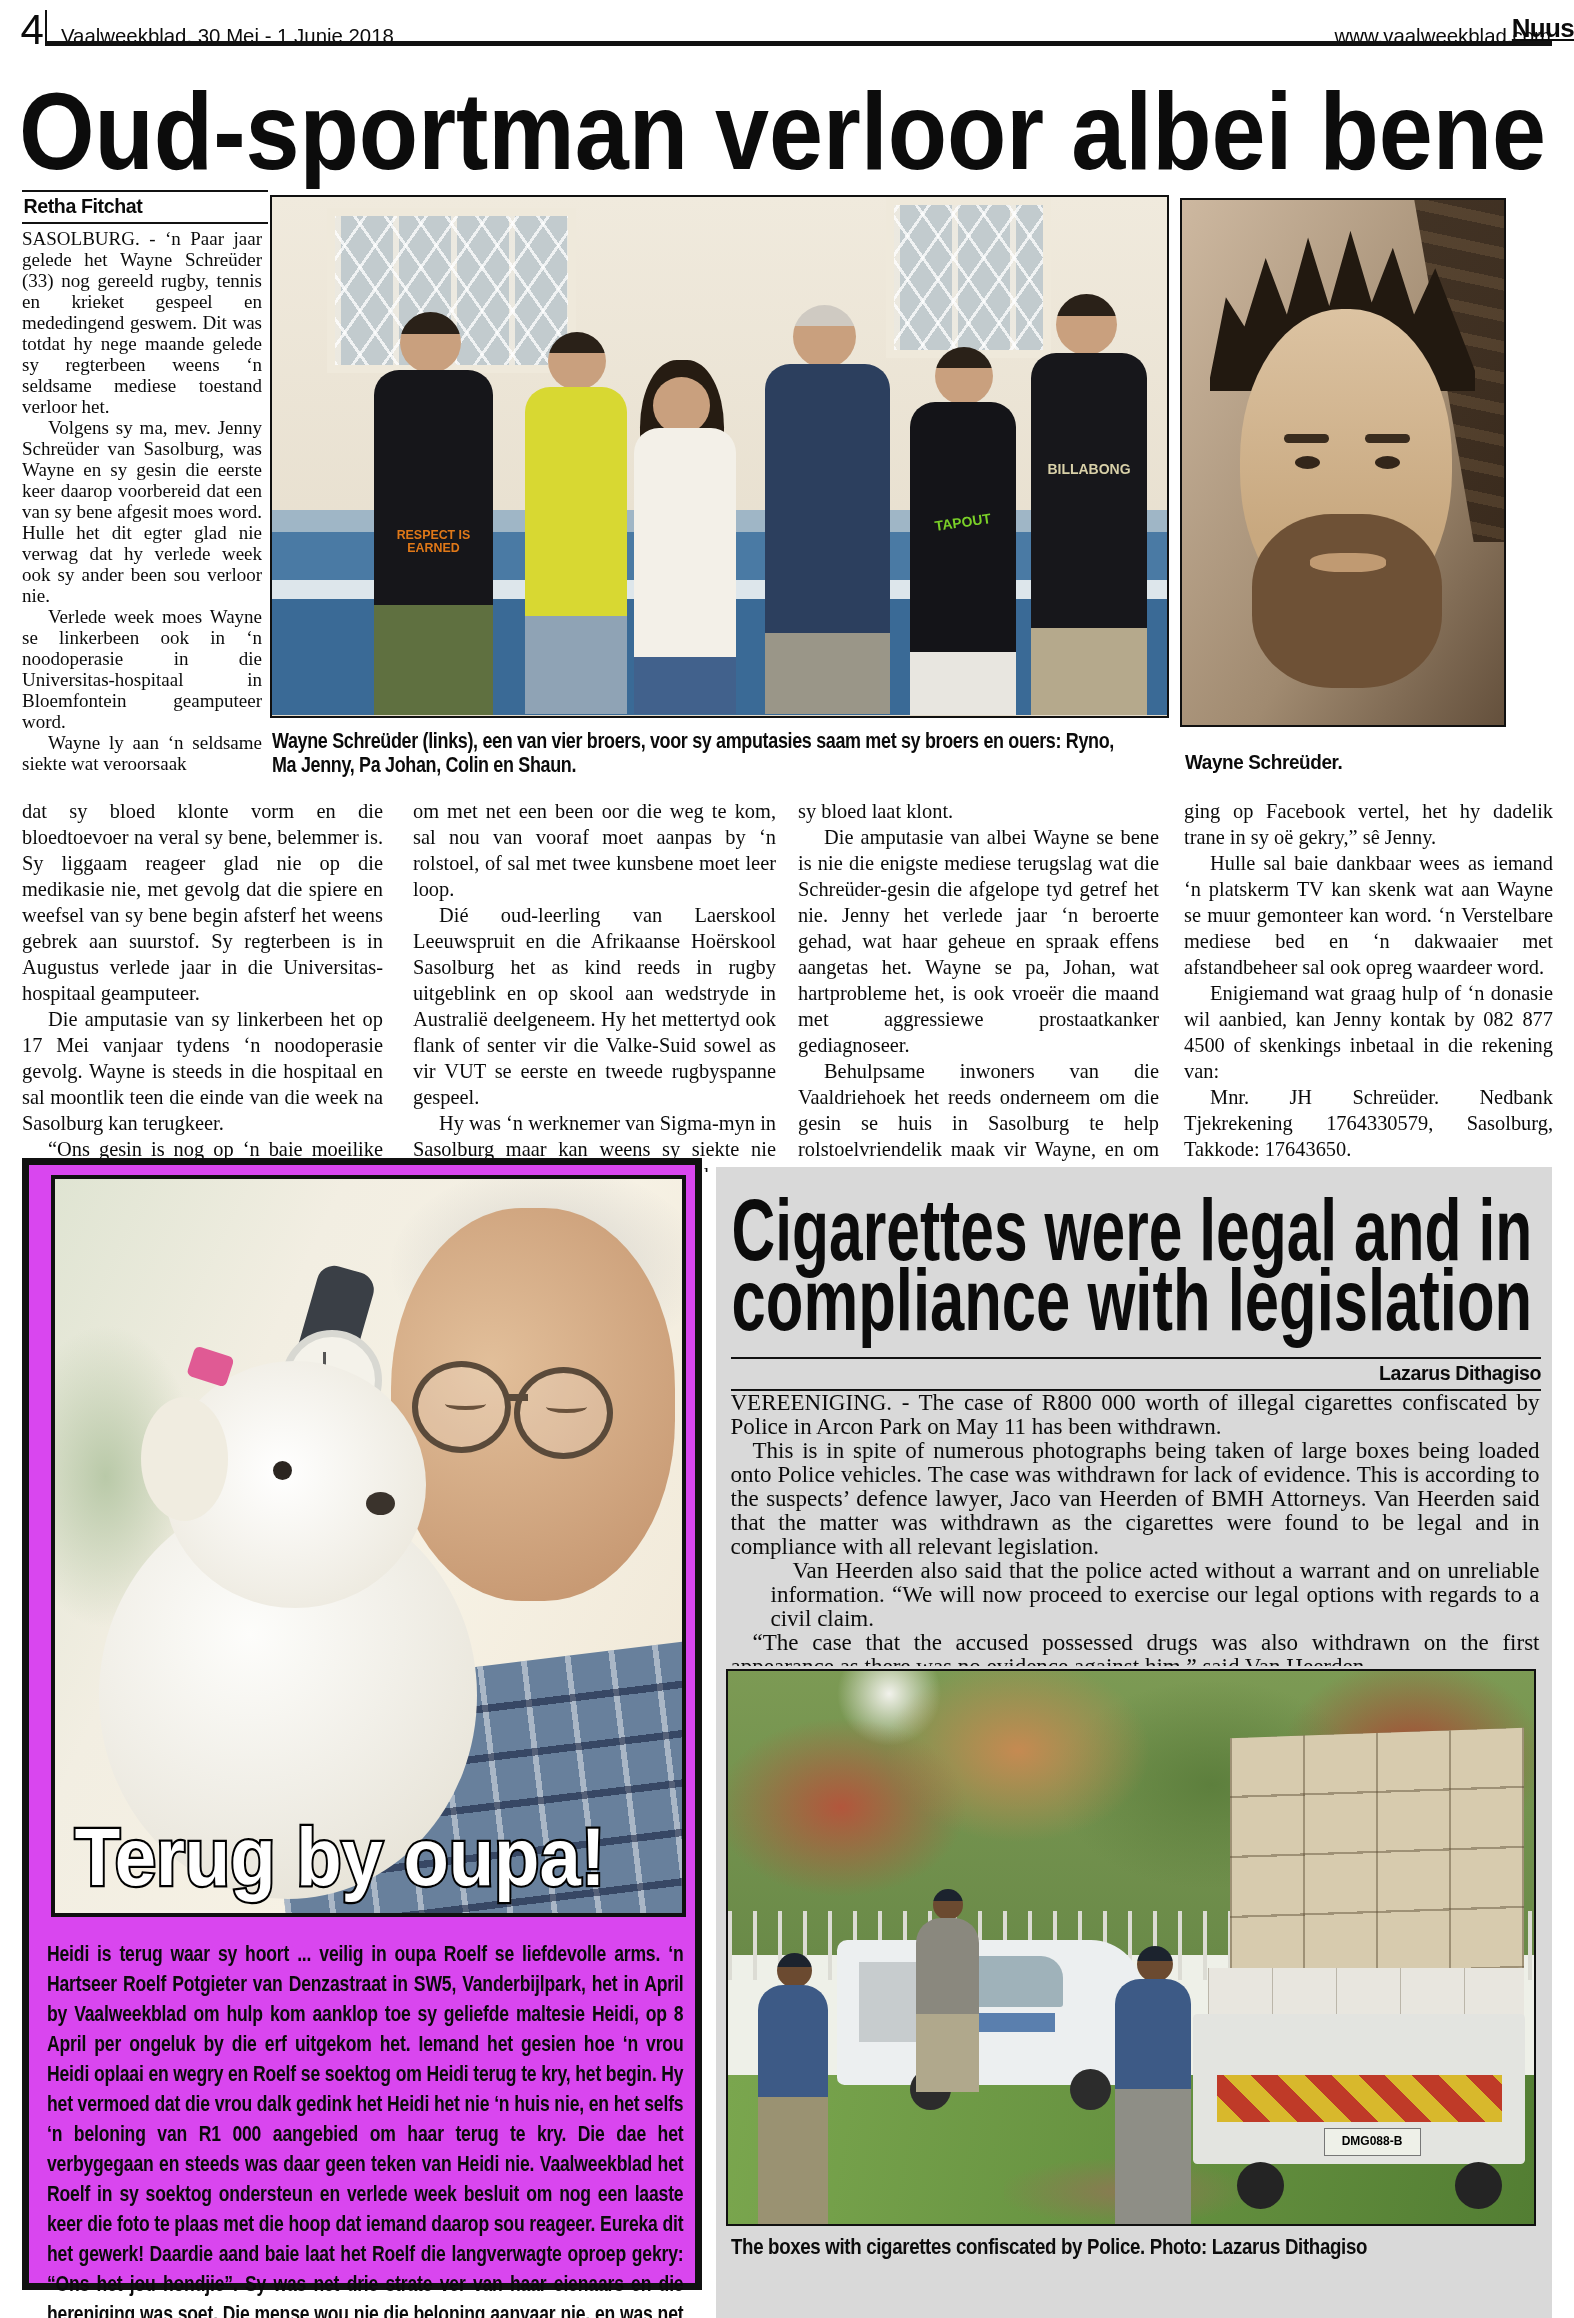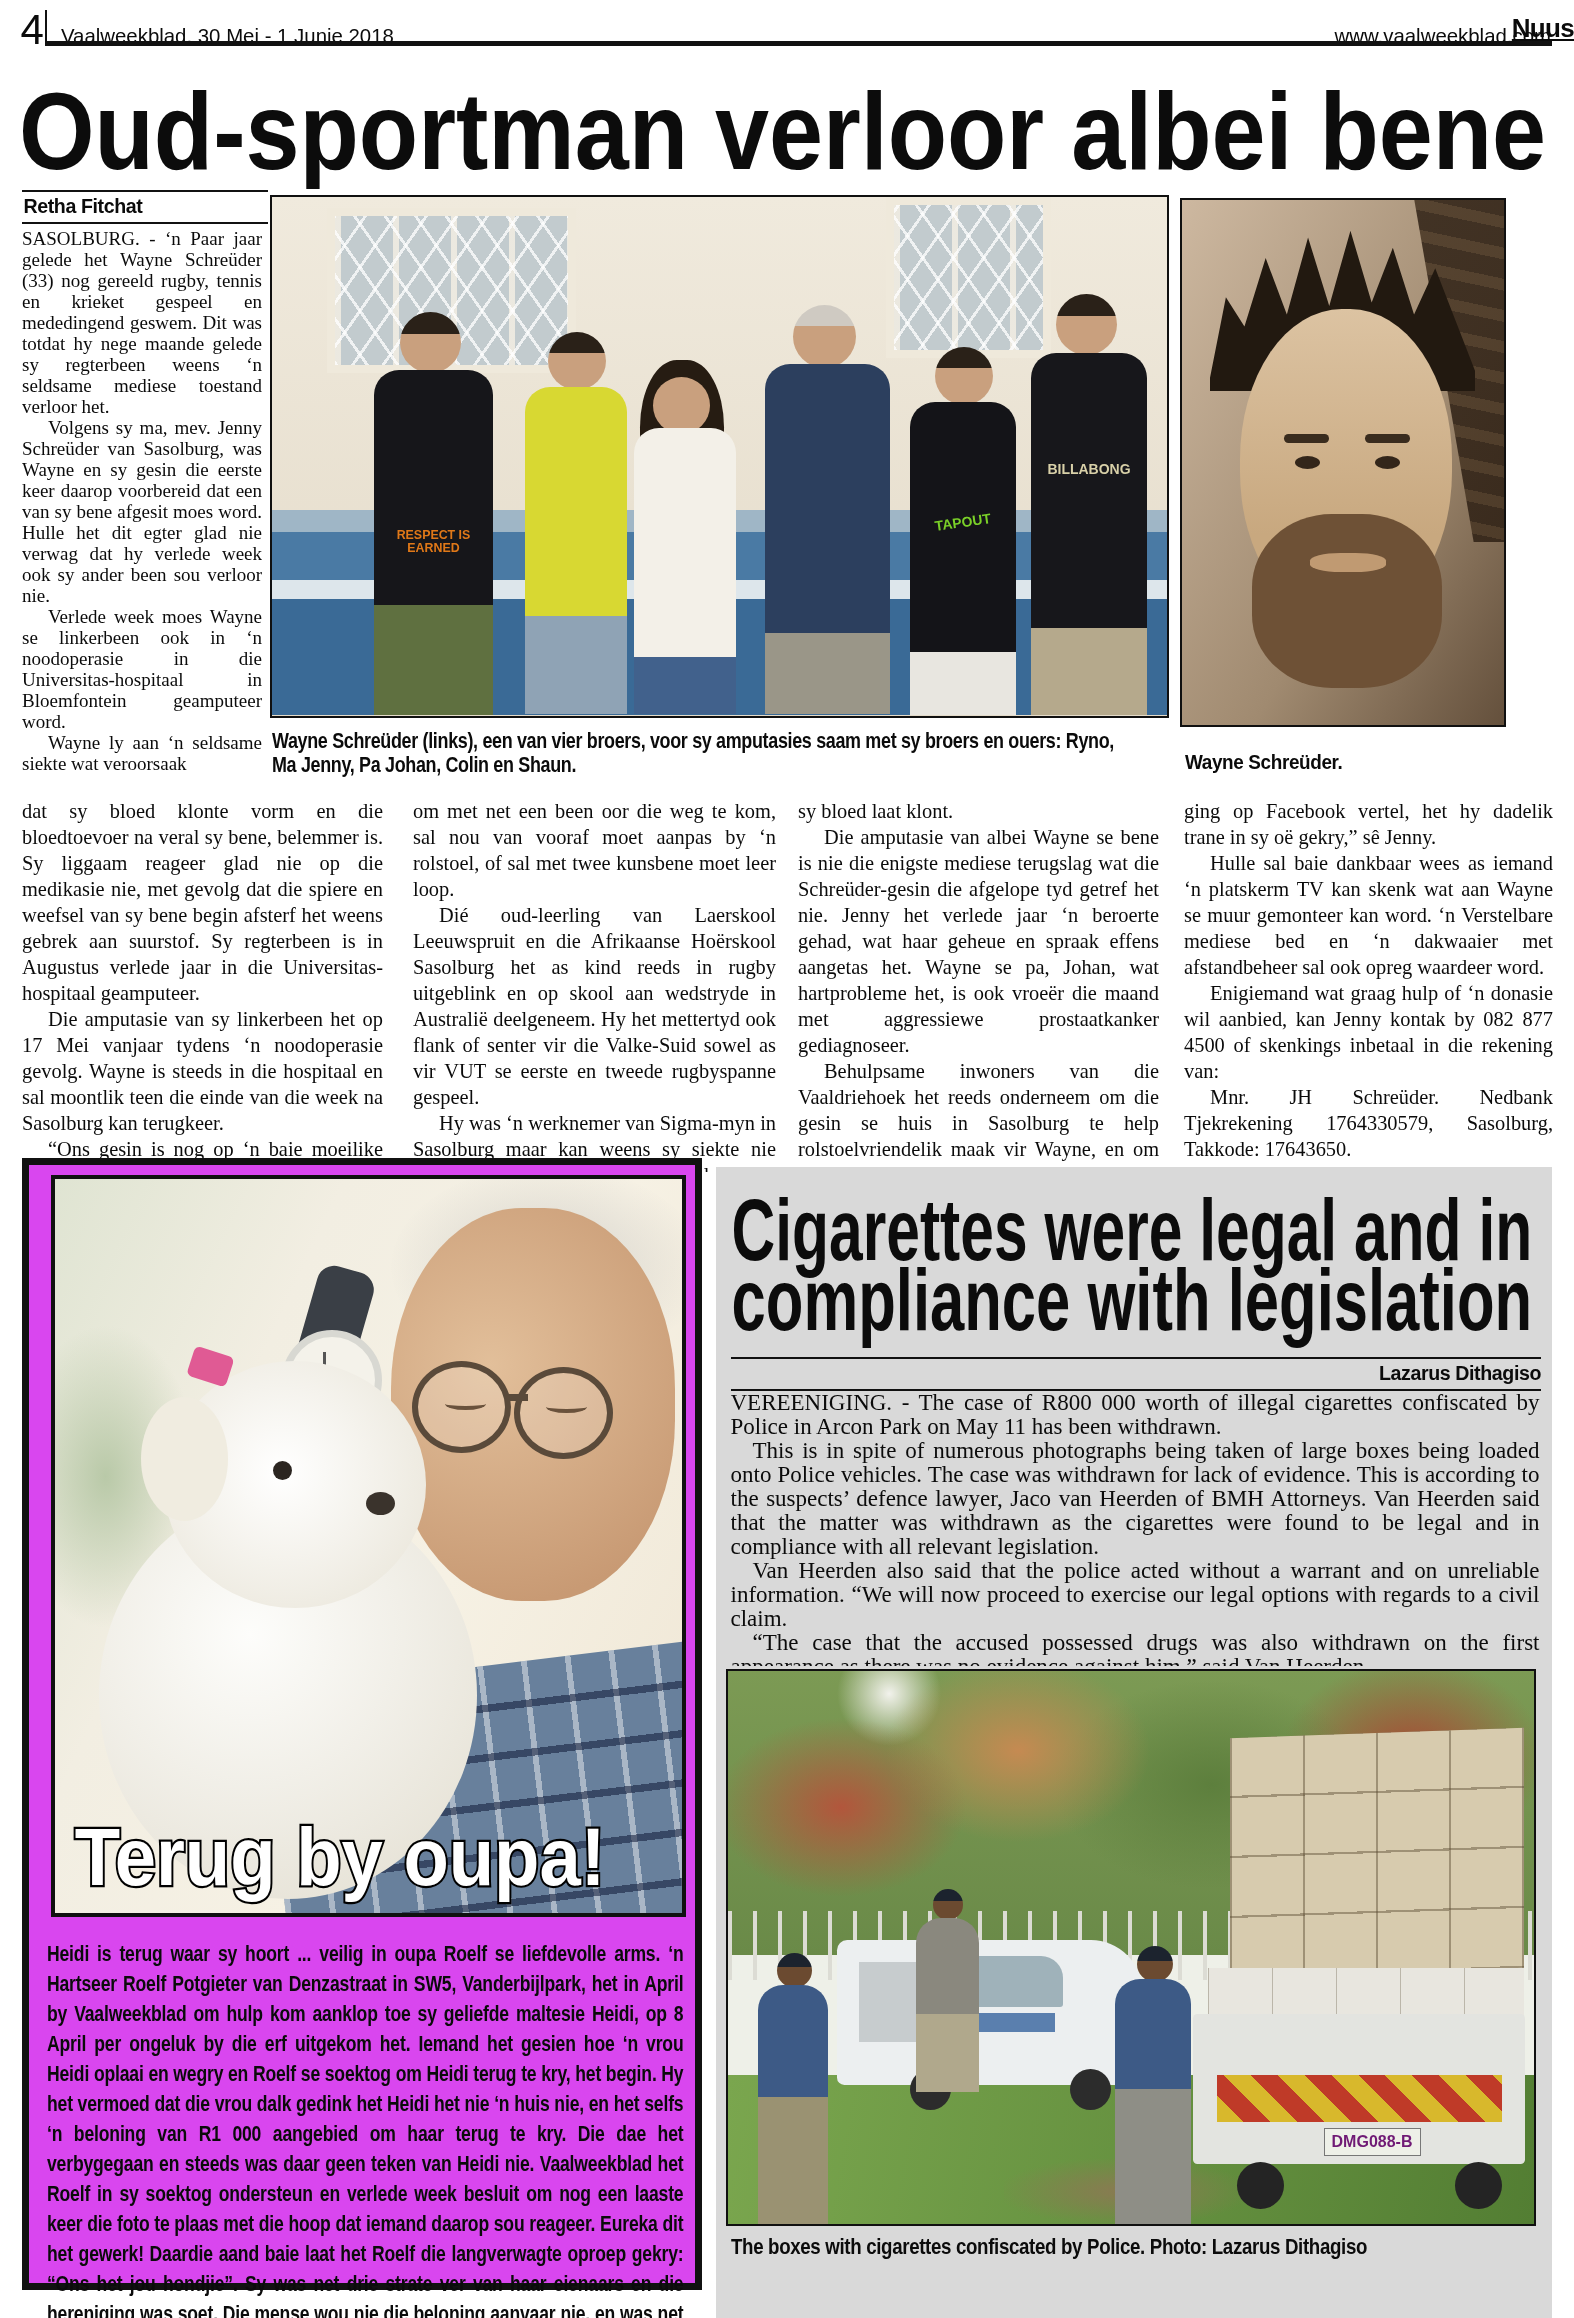--- a/index.html
+++ b/index.html
@@ -187,21 +187,21 @@
 
   <div class="abs gbox" style="left:716px;top:1167px;width:836px;height:1402px;">
     <svg class="abs" style="left:14.5px;top:18px;" width="809" height="178" viewBox="0 0 1112 245">
       <text x="0" y="103" font-size="120" fill="#0c0c0c" textLength="1102" lengthAdjust="spacingAndGlyphs">Cigarettes were legal and in</text>
       <text x="0" y="200" font-size="120" fill="#0c0c0c" textLength="1102" lengthAdjust="spacingAndGlyphs">compliance with legislation</text>
     </svg>
     <div class="abs byline" style="left:14.5px;top:190px;width:809px;text-align:right;">Lazarus Dithagiso</div>
     <div class="abs col bcol" style="left:14.5px;top:224px;width:809px;height:275px;">
       <p class="noind">VEREENIGING. - The case of R800 000 worth of illegal cigarettes confiscated by Police in Arcon Park on May 11 has been withdrawn.</p>
       <p style="text-indent:22px;">This is in spite of numerous photographs being taken of large boxes being loaded onto Police vehicles. The case was withdrawn for lack of evidence. This is according to the suspects’ defence lawyer, Jaco van Heerden of  BMH Attorneys. Van Heerden said that the matter was withdrawn as the cigarettes were found to be legal and in compliance with all relevant legislation.</p>
-      <p style="text-indent:22px;">Van Heerden also said that the police acted without a warrant and on unreliable information. “We will now proceed to exercise our legal options with regards to a civil claim.</p>
+      <p style="text-indent:22px;margin-left:40px;">Van Heerden also said that the police acted without a warrant and on unreliable information. “We will now proceed to exercise our legal options with regards to a civil claim.</p>
       <p style="text-indent:22px;">“The case that the accused possessed drugs was also withdrawn on the first appearance as there was no evidence against him,” said Van Heerden.</p>
       <p style="text-indent:22px;">All seized items will be handed back. The family of the accused said that they are happy the matter has been resolved.</p>
 
     </div>
 
     <div class="photo" style="left:9.5px;top:502px;width:810px;height:557px;">
       <div style="inset:0;background:#eef0e8;"></div>
       <div style="left:0;top:0;width:100%;height:284px;background:
            radial-gradient(ellipse 174px 124px at 14% 48%, #b2563c, rgba(178,86,60,0) 72%),
            radial-gradient(ellipse 189px 131px at 36% 28%, #c58a52, rgba(197,138,82,0) 70%),
@@ -221,21 +221,21 @@
       <div style="left:342px;top:398px;width:41px;height:41px;border-radius:50%;background:#2c2c2c;"></div>
 
       <div style="left:502px;top:62px;width:294px;height:240px;transform:skewY(-2deg);background-color:#d7cbae;
            background-image:repeating-linear-gradient(90deg, rgba(90,75,50,.45) 0 2.2px, transparent 2.2px 73px),
                             repeating-linear-gradient(0deg, rgba(90,75,50,.45) 0 2.2px, transparent 2.2px 60px);"></div>
       <div style="left:480px;top:297px;width:316px;height:48px;background-color:#e8e6df;
            background-image:repeating-linear-gradient(90deg, rgba(120,110,90,.4) 0 1.5px, transparent 1.5px 64px);"></div>
       <div style="left:465px;top:343px;width:332px;height:150px;background:#e3e4e0;border-radius:4.4px;"></div>
       <div style="left:489px;top:404px;width:285px;height:47px;background:repeating-linear-gradient(45deg,#d8b82c 0 19px,#bf3a28 19px 38px);"></div>
       <div style="left:596px;top:457px;width:95px;height:26px;background:#eef0e8;border:1.5px solid #777;
-           font-family:'Liberation Sans',sans-serif;font-size:16px;font-weight:bold;color:#701a75;text-align:center;line-height:25px;">DMG088-B</div>
+           font-family:'Liberation Sans',sans-serif;font-size:12px;font-weight:bold;color:#000000;text-align:center;line-height:25px;">DMG088-B</div>
       <div style="left:509px;top:491px;width:47px;height:47px;border-radius:50%;background:#242424;"></div>
       <div style="left:727px;top:491px;width:47px;height:47px;border-radius:50%;background:#242424;"></div>
 
       <div class="head" style="left:49px;top:282px;width:35px;height:35px;background:linear-gradient(#1c232e 0 40%,#6b4a30 40%);"></div>
       <div class="torso" style="left:30.5px;top:314px;width:70px;height:243px;background:linear-gradient(#3d5a86 0 46%,#9a9272 46%);"></div>
       <div class="head" style="left:205px;top:218px;width:30.5px;height:30.5px;background:linear-gradient(#1c232e 0 40%,#6b4a30 40%);"></div>
       <div class="torso" style="left:188px;top:247px;width:63px;height:174px;background:linear-gradient(#8a887e 0 55%,#b0a88c 55%);"></div>
       <div class="head" style="left:409px;top:275px;width:36px;height:36px;background:linear-gradient(#1c232e 0 42%,#6b4a30 42%);"></div>
       <div class="torso" style="left:387px;top:308px;width:76px;height:249px;background:linear-gradient(#3d5a86 0 44%,#8e8e86 44%);"></div>
     </div>

